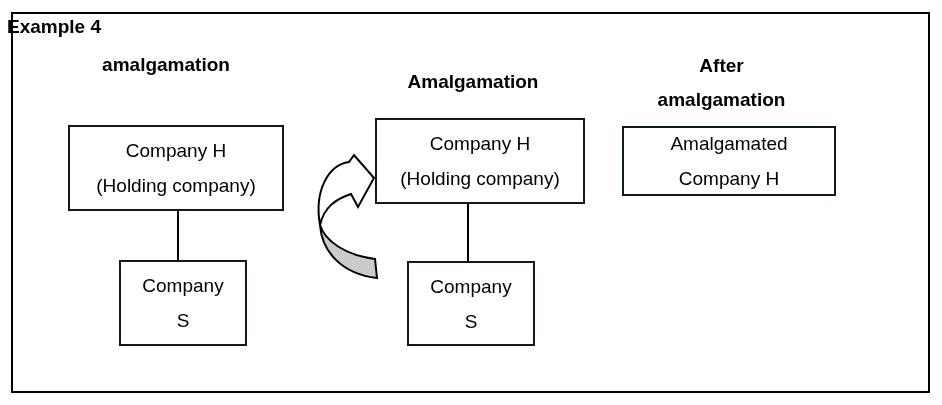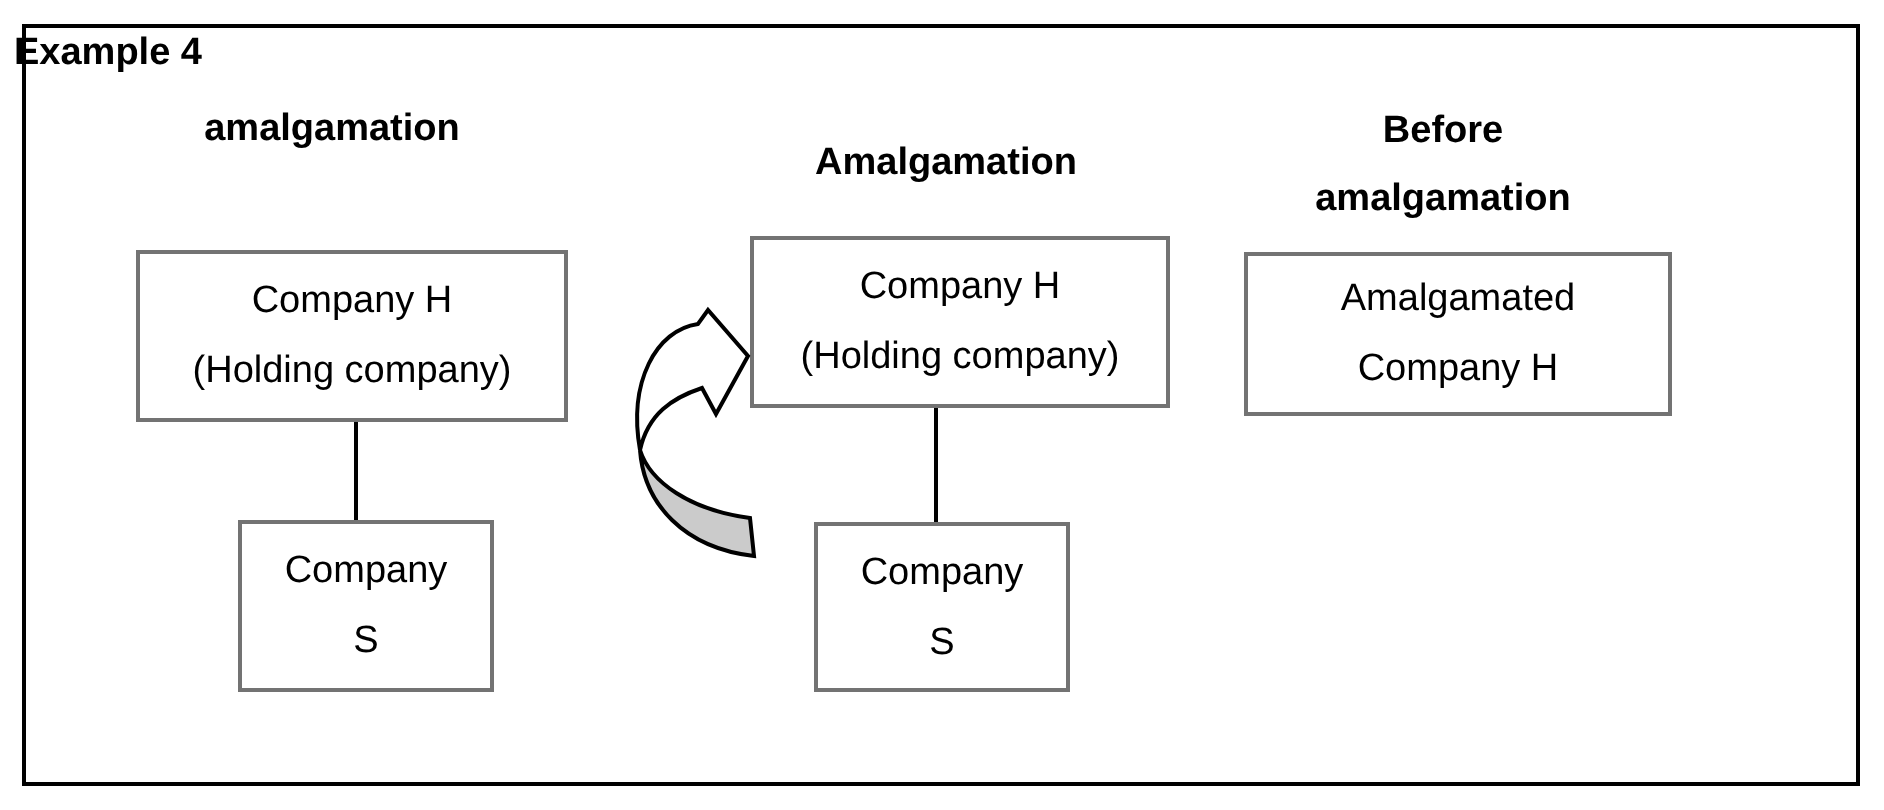--- a/index.html
+++ b/index.html
@@ -30,21 +30,21 @@
   .heading {
     position: absolute;
     text-align: center;
     font-size: 19px;
     font-weight: 700;
     line-height: 34px;
   }
   .nodebox {
     position: absolute;
     box-sizing: border-box;
-    border: 2px solid #737373;
+    border: 2px solid #0f172a;
     background: #ffffff;
     display: flex;
     flex-direction: column;
     justify-content: center;
     align-items: center;
     text-align: right;
     font-size: 19px;
     line-height: 35px;
   }
   .conn {
@@ -94,22 +94,22 @@
     <div>Company</div>
     <div>S</div>
   </div>
 
   <svg class="arrow-svg" style="left:312px; top:149px;" width="74" height="134" viewBox="0 0 74 134" xmlns="http://www.w3.org/2000/svg">
     <path d="M 8 76 C 10 103, 30 125, 65 129 L 63 110 C 33 106, 13 92, 8 76 Z" stroke="#000000" stroke-width="2" stroke-linejoin="miter" fill="#cbcbcb"></path>
     <path d="M 8 76 C 2 42, 16 16, 37 13 L 42 6 L 62 29 L 46 58 L 39 45 C 24 50, 12 58, 8 76 Z" fill="#ffffff" stroke="#000000" stroke-width="2" stroke-linejoin="miter"></path>
   </svg>
 
   <div class="heading" style="left:615px; top:49px; width:213px;">
-    <div>Before</div>
+    <div>After</div>
     <div>amalgamation</div>
   </div>
 
-  <div class="nodebox" style="left:622px; top:126px; width:214px; height:82px;">
+  <div class="nodebox" style="left:622px; top:126px; width:214px; height:70px;">
     <div>Amalgamated</div>
     <div>Company H</div>
   </div>
 
 </div>
 
 </body></html>

